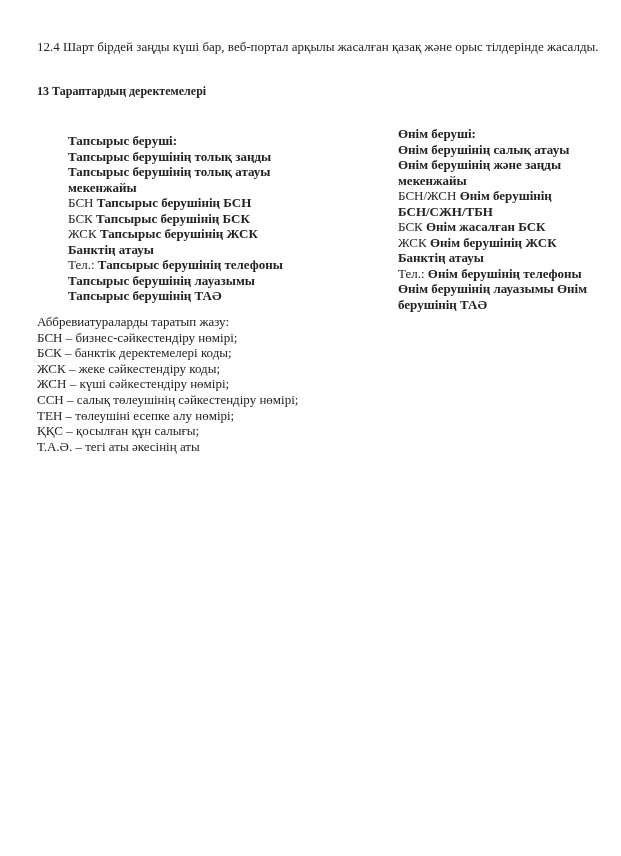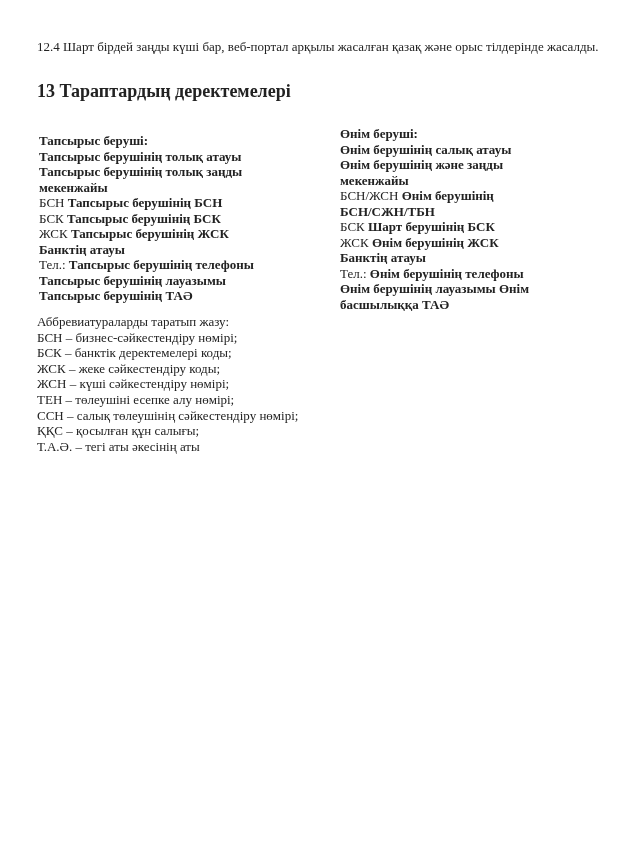--- a/index.html
+++ b/index.html
@@ -21,34 +21,35 @@
   }
   .para {
     margin: 0 0 27px 0;
     line-height: 17.5px;
     max-width: 580px;
   }
   .para.p-second {
     margin-bottom: 37px;
   }
   .section-title {
-    font-size: 18px;
+    font-size: 12px;
     font-weight: bold;
     line-height: 17.5px;
     margin: 0 0 26px 0;
   }
   .parties {
     display: flex;
     flex-direction: row;
     align-items: flex-start;
     margin: 0 0 2px 0;
   }
   .party-col {
     line-height: 15.5px;
     box-sizing: border-box;
+    margin-left: 29px;
   }
   .party-customer {
     width: 303px;
     padding: 7px 14px 0 2px;
     flex: 0 0 303px;
   }
   .party-supplier {
     flex: 1 1 auto;
     padding: 0;
   }
@@ -71,54 +72,54 @@
 <div class="page">
 
   <p class="para p-first">12.4 Шарт бірдей заңды күші бар, веб-портал арқылы жасалған қазақ және орыс тілдерінде жасалды.</p>
 
 
   <h2 class="section-title">13 Тараптардың деректемелері</h2>
 
   <div class="parties">
     <div class="party-col party-customer" id="customer-col">
         <div class="party-line"><span class="seg seg-bold">Тапсырыс беруші:</span></div>
+        <div class="party-line"><span class="seg seg-bold">Тапсырыс берушінің толық заңды</span></div>
         <div class="party-line"><span class="seg seg-bold">Тапсырыс берушінің толық атауы</span></div>
-        <div class="party-line"><span class="seg seg-bold">Тапсырыс берушінің толық заңды</span></div>
         <div class="party-line"><span class="seg seg-bold">мекенжайы</span></div>
         <div class="party-line"><span class="seg">БСН </span><span class="seg seg-bold">Тапсырыс берушінің БСН</span></div>
         <div class="party-line"><span class="seg">БСК </span><span class="seg seg-bold">Тапсырыс берушінің БСК</span></div>
         <div class="party-line"><span class="seg">ЖСК </span><span class="seg seg-bold">Тапсырыс берушінің ЖСК</span></div>
         <div class="party-line"><span class="seg seg-bold">Банктің атауы</span></div>
         <div class="party-line"><span class="seg">Тел.: </span><span class="seg seg-bold">Тапсырыс берушінің телефоны</span></div>
         <div class="party-line"><span class="seg seg-bold">Тапсырыс берушінің лауазымы</span></div>
         <div class="party-line"><span class="seg seg-bold">Тапсырыс берушінің ТАӘ</span></div>
       </div>
     <div class="party-col party-supplier" id="supplier-col">
         <div class="party-line"><span class="seg seg-bold">Өнім беруші:</span></div>
         <div class="party-line"><span class="seg seg-bold">Өнім берушінің салық атауы</span></div>
         <div class="party-line"><span class="seg seg-bold">Өнім берушінің және заңды</span></div>
         <div class="party-line"><span class="seg seg-bold">мекенжайы</span></div>
         <div class="party-line"><span class="seg">БСН/ЖСН </span><span class="seg seg-bold">Өнім берушінің</span></div>
         <div class="party-line"><span class="seg seg-bold">БСН/СЖН/ТБН</span></div>
-        <div class="party-line"><span class="seg">БСК </span><span class="seg seg-bold">Шарт берушінің БСК</span></div>
+        <div class="party-line"><span class="seg">БСК </span><span class="seg seg-bold">Өнім жасалған БСК</span></div>
         <div class="party-line"><span class="seg">ЖСК </span><span class="seg seg-bold">Өнім берушінің ЖСК</span></div>
         <div class="party-line"><span class="seg seg-bold">Банктің атауы</span></div>
         <div class="party-line"><span class="seg">Тел.: </span><span class="seg seg-bold">Өнім берушінің телефоны</span></div>
         <div class="party-line"><span class="seg seg-bold">Өнім берушінің лауазымы Өнім</span></div>
-        <div class="party-line"><span class="seg seg-bold">басшылыққа ТАӘ</span></div>
+        <div class="party-line"><span class="seg seg-bold">берушінің ТАӘ</span></div>
       </div>
   </div>
 
   <div class="abbr">
     <div class="abbr-line abbr-title">Аббревиатураларды таратып жазу:</div>
     <div id="abbr-list">
         <div class="abbr-line">БСН – бизнес-сәйкестендіру нөмірі;</div>
         <div class="abbr-line">БСК – банктік деректемелері коды;</div>
         <div class="abbr-line">ЖСК – жеке сәйкестендіру коды;</div>
         <div class="abbr-line">ЖСН – күші сәйкестендіру нөмірі;</div>
+        <div class="abbr-line">ССН – салық төлеушінің сәйкестендіру нөмірі;</div>
         <div class="abbr-line">ТЕН – төлеушіні есепке алу нөмірі;</div>
-        <div class="abbr-line">ССН – салық төлеушінің сәйкестендіру нөмірі;</div>
         <div class="abbr-line">ҚҚС – қосылған құн салығы;</div>
         <div class="abbr-line">Т.А.Ә. – тегі аты әкесінің аты</div>
       </div>
   </div>
 
 </div>
 
 </body></html>

